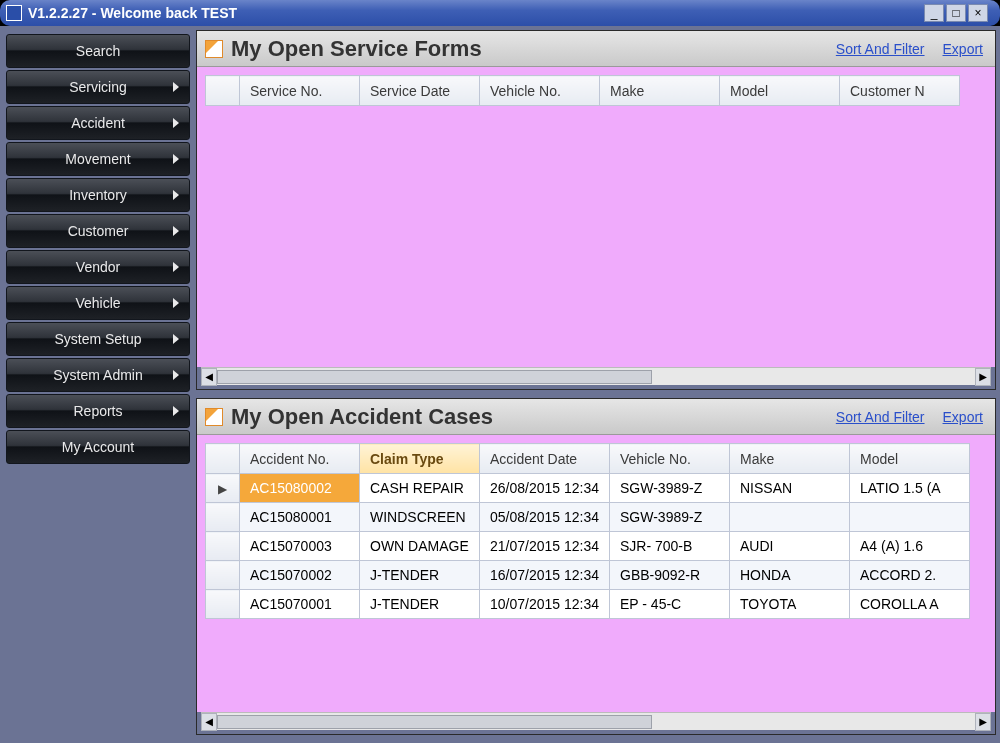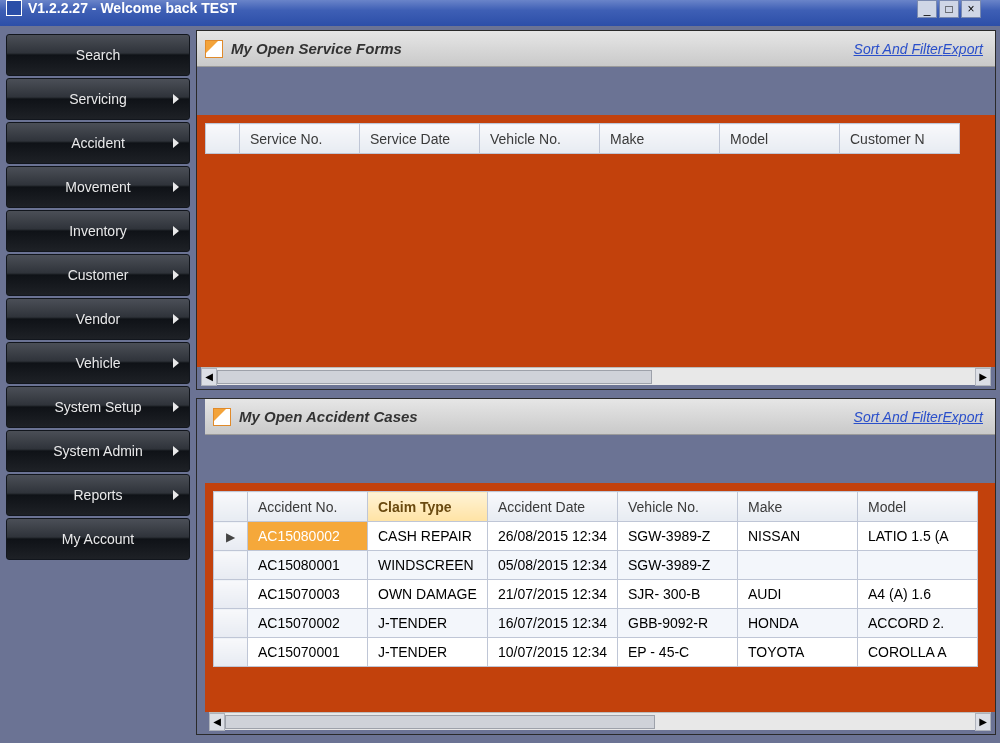--- a/index.html
+++ b/index.html
@@ -9,21 +9,23 @@
     width: 1000px;
     height: 743px;
     overflow: hidden;
     font-size: 14px;
   }
   .titlebar {
     height: 26px;
     background: linear-gradient(to bottom, #6a84c9 0%, #3e5fb5 40%, #2c4ea8 100%);
     color: #fff;
     display: flex;
-    padding: 0 19px 0 6px;
+    align-items: center;
+    padding: 0 12px 0 6px;
+    border-radius: 10px;
   }
   .titlebar .icon-box {
     width: 16px; height: 16px; background: #2a4ea8; border: 1px solid #fff;
     margin-right: 6px;
     display: inline-block;
   }
   .titlebar .title-text { font-weight: bold; font-size: 14px; flex: 1; }
   .win-btns { display: flex; gap: 2px; }
   .win-btns button {
     width: 20px; height: 18px;
@@ -41,21 +43,21 @@
   .sidebar {
     width: 196px;
     padding: 8px 6px;
     background: #6b7394;
     display: flex;
     flex-direction: column;
     gap: 2px;
   }
   .nav-btn {
     position: relative;
-    height: 42px;
+    height: 34px;
     border-radius: 3px;
     border: 1px solid #12161d;
     background: linear-gradient(to bottom, #4b4f57 0%, #2f333a 45%, #0f1217 50%, #1e2126 100%);
     color: #e9e9ea;
     font-size: 14px;
     display: flex;
     align-items: center;
     justify-content: center;
     cursor: pointer;
   }
@@ -84,21 +86,21 @@
     flex-direction: column;
     gap: 8px;
   }
   .panel {
     border: 1px solid #2a2a2a;
     background: #6b7394;
     display: flex;
     flex-direction: column;
   }
   .panel.service { height: 360px; }
-  .panel.accident { flex: 1; padding-left: 8px; }
+  .panel.accident { flex: 1; }
   .panel-header {
     background: linear-gradient(to bottom, #e6e6e6, #c9c9c9);
     border-bottom: 1px solid #9a9a9a;
     height: 36px;
     display: flex;
     align-items: center;
     padding: 0 12px 0 8px;
   }
   .panel-header .hicon {
     width: 18px; height: 18px;
@@ -108,33 +110,31 @@
     margin-right: 8px;
   }
   .panel-header .hicon::after {
     content: '';
     position: absolute;
     left: 0; top: 0; width: 0; height: 0;
     border-top: 12px solid #f3a33a;
     border-right: 12px solid transparent;
   }
   .panel-header .ptitle {
-    font-size: 15px; font-weight: bold; color: #333; flex: 1;
-    font-style: italic;
+    font-size: 22px; font-weight: bold; color: #333; flex: 1;
   }
   .panel-header a {
     color: #2a4fca; text-decoration: underline;
-    font-size: 14px; font-style: italic;
+    margin-left: 18px; font-size: 14px;
   }
   .grid-region {
     flex: 1;
     position: relative;
     overflow: hidden;
-    background: #c2410c;
-    margin-top: 48px;
+    background: #f0abfc;
   }
   .grid-table {
     border-collapse: collapse;
     background: #fff;
     margin: 8px 8px 0 8px;
   }
   .grid-table th, .grid-table td {
     border: 1px solid #bfc6d6;
     padding: 6px 10px;
     font-size: 14px;
@@ -320,21 +320,21 @@
                 <td>05/08/2015 12:34</td>
                 <td>SGW-3989-Z</td>
                 <td></td>
                 <td></td>
               </tr>
               <tr>
                 <td class="rowhead"></td>
                 <td>AC15070003</td>
                 <td>OWN DAMAGE</td>
                 <td>21/07/2015 12:34</td>
-                <td>SJR- 300-B</td>
+                <td>SJR- 700-B</td>
                 <td>AUDI</td>
                 <td>A4 (A) 1.6</td>
               </tr>
               <tr>
                 <td class="rowhead"></td>
                 <td>AC15070002</td>
                 <td>J-TENDER</td>
                 <td>16/07/2015 12:34</td>
                 <td>GBB-9092-R</td>
                 <td>HONDA</td>

